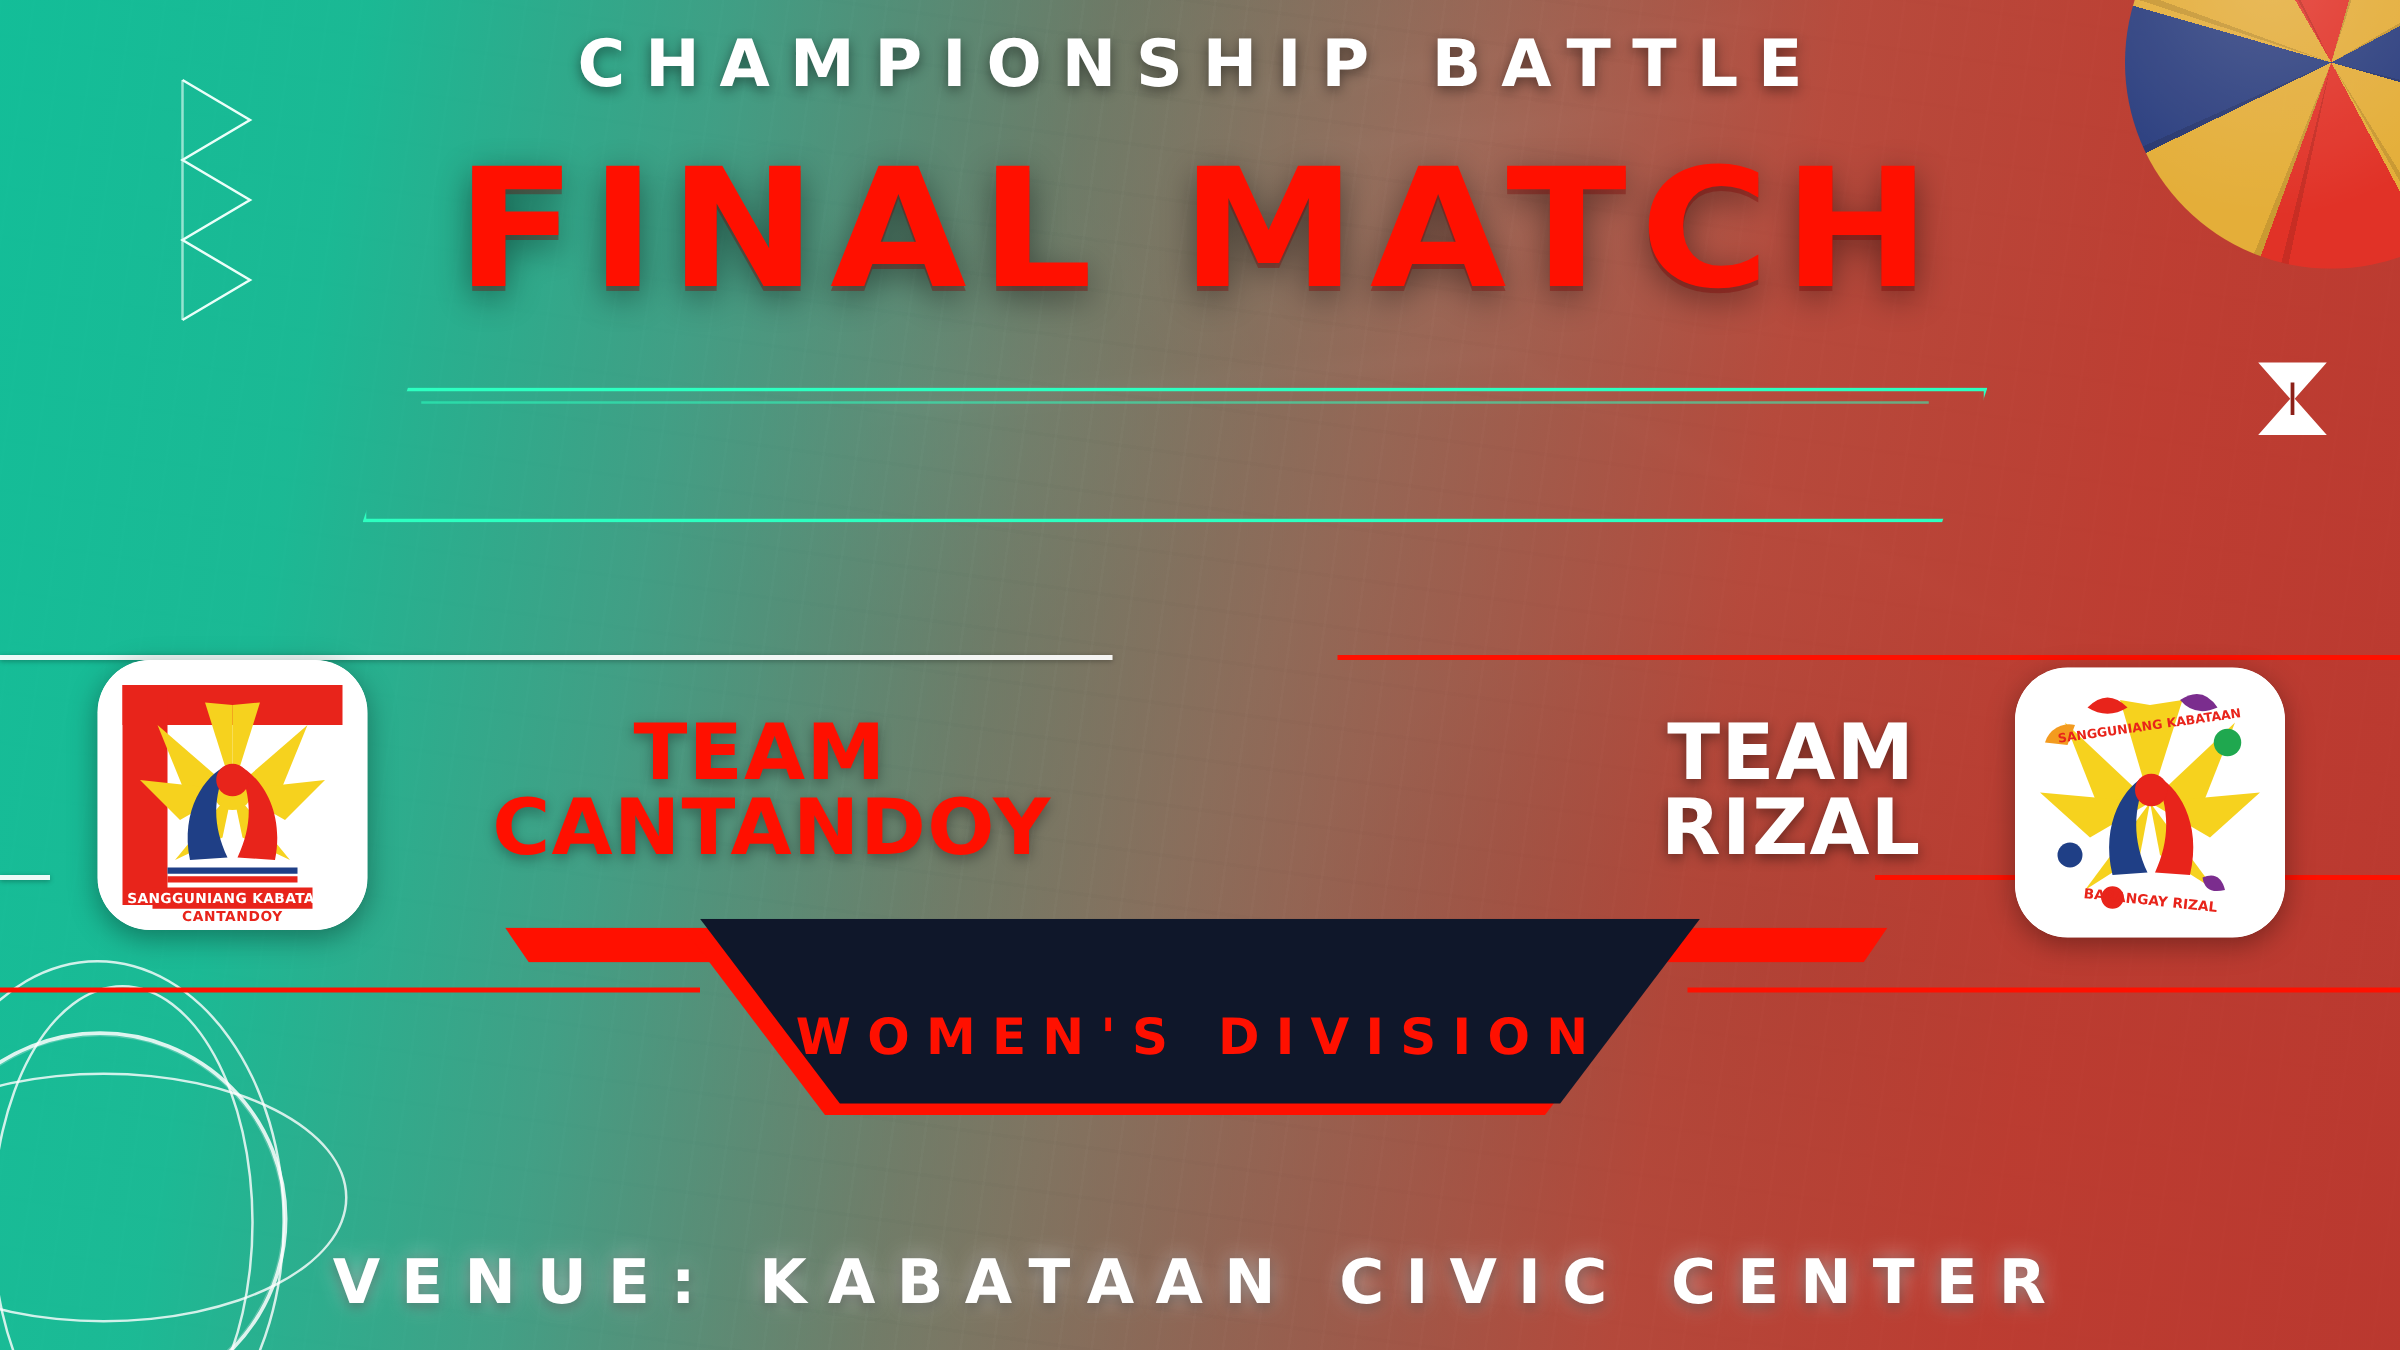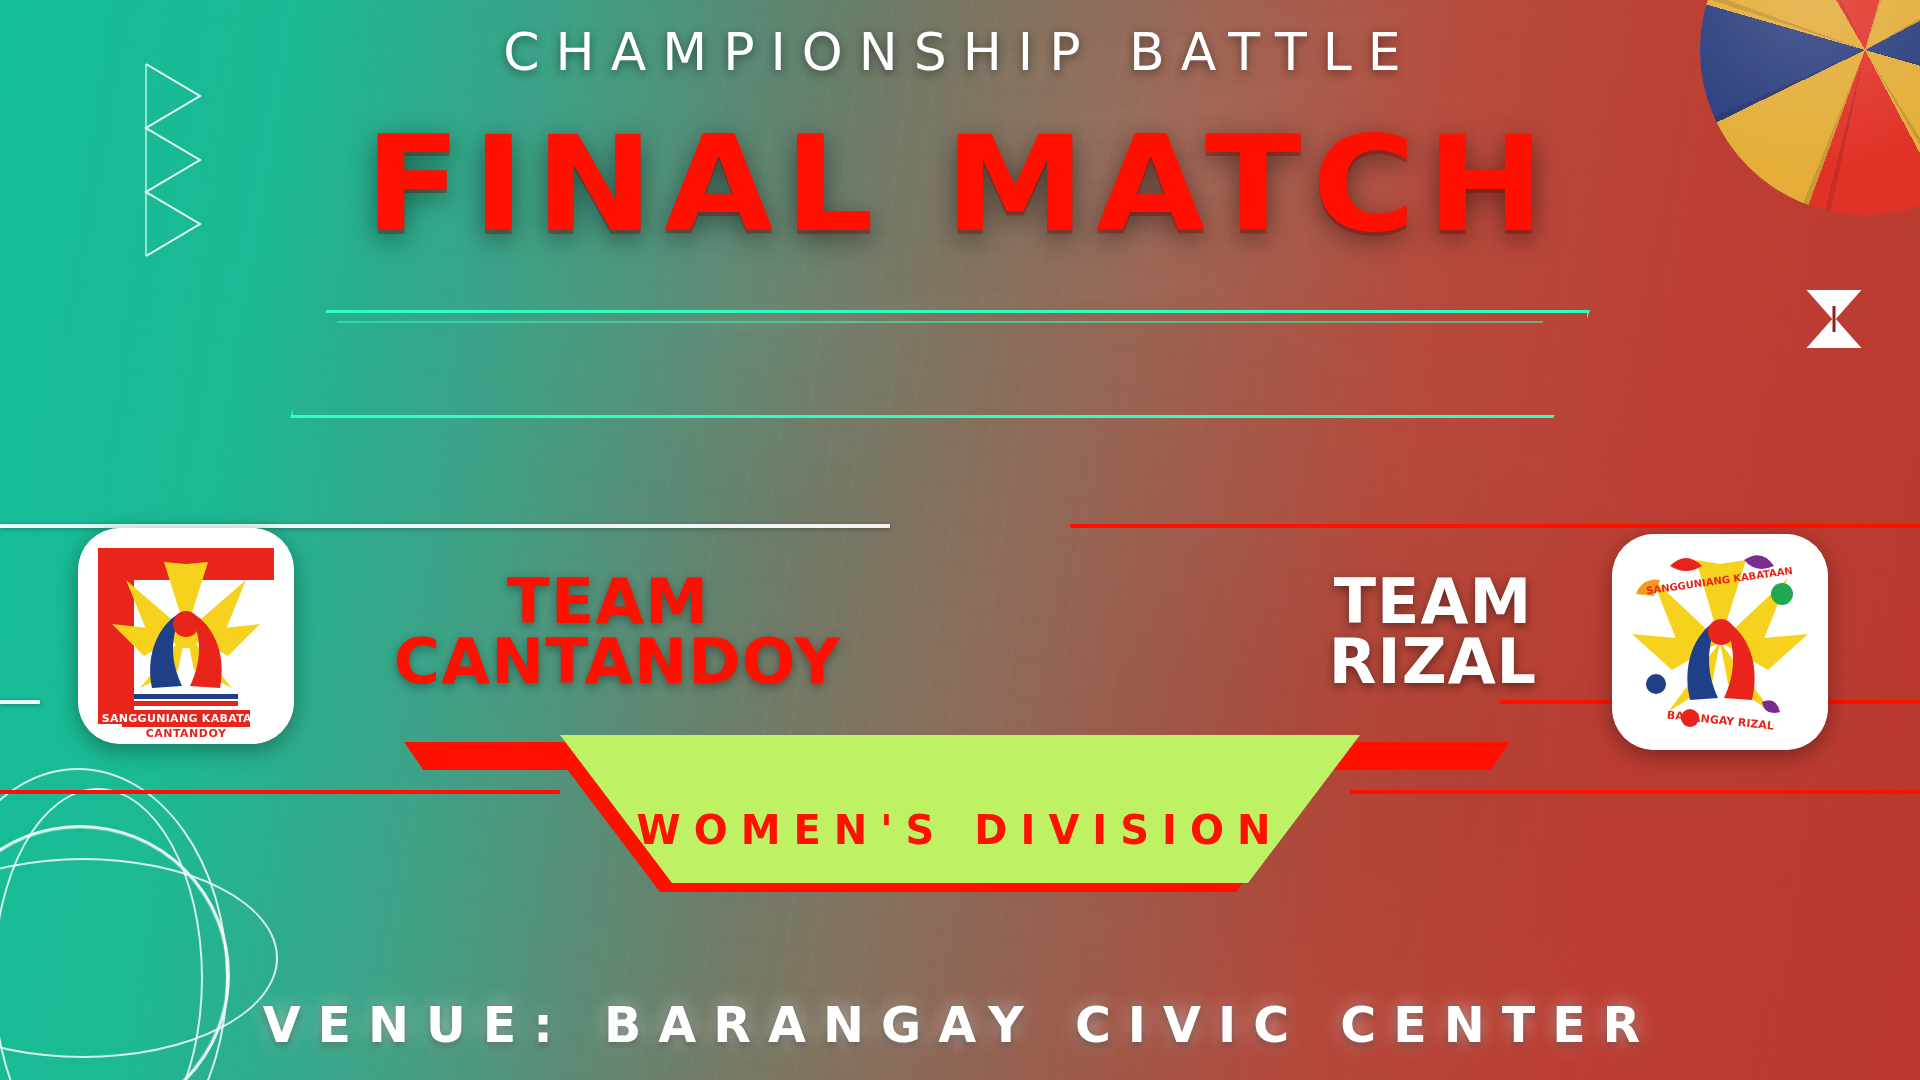--- a/index.html
+++ b/index.html
@@ -82,21 +82,21 @@
   .zigzag{ position:absolute; left:140px; top:62px; width:70px; height:200px; }
   .zigzag svg{ width:100%; height:100%; }
 
   
   .hourglass{ position:absolute; left:1805px; top:288px; width:58px; height:62px; }
   .hourglass svg{ width:100%; height:100%; }
 
   
   .champ{
     position:absolute; left:0; right:0; top:22px; text-align:center;
-    color:#fff; font-size:52px; font-weight:400; letter-spacing:16px;
+    color:#fff; font-size:52px; font-weight:700; letter-spacing:16px;
     font-family:"DejaVu Sans", sans-serif;
     text-shadow:0 3px 10px rgba(0,0,0,.45);
     white-space:nowrap;
   }
   .final{
     position:absolute; left:0; right:0; top:118px; text-align:center;
     color:#ff1000; font-size:132px; font-weight:700; letter-spacing:10px;
     font-family:"DejaVu Sans", sans-serif;
     text-shadow:0 4px 0 rgba(120,0,0,.35), 0 8px 26px rgba(0,0,0,.45);
     line-height:1; white-space:nowrap;
@@ -169,21 +169,21 @@
   .vs-text{
     position:absolute; inset:0; display:flex; align-items:center; justify-content:center;
     color:#ff1000; font-family:"DejaVu Sans", sans-serif;
     font-weight:700; font-size:118px; letter-spacing:2px;
     transform:translateY(4px);
   }
 
   
   .division{
     position:absolute; left:560px; top:735px; width:800px; height:148px;
-    background:#bef264;
+    background:#0f172a;
     clip-path:polygon(10% 0, 90% 0, 100% 0, 86% 100%, 14% 100%, 0 0);
     display:flex; align-items:flex-end; justify-content:center;
     box-shadow:0 6px 22px rgba(0,0,0,.28);
   }
   .division-shadow{
     position:absolute; left:548px; top:744px; width:800px; height:148px;
     background:#ff1000;
     clip-path:polygon(10% 0, 90% 0, 100% 0, 86% 100%, 14% 100%, 0 0);
   }
   .division-text{
@@ -320,15 +320,15 @@
 RIZAL</div>
 
 
   <div class="wing wing-l"></div>
   <div class="wing wing-r"></div>
   <div class="division-shadow"></div>
   <div class="division">
     <div class="division-text">WOMEN'S DIVISION</div>
   </div>
 
-  <div class="venue">VENUE: BARANGAY CIVIC CENTER</div>
+  <div class="venue">VENUE: KABATAAN CIVIC CENTER</div>
 
 </div>
 
 </body></html>

